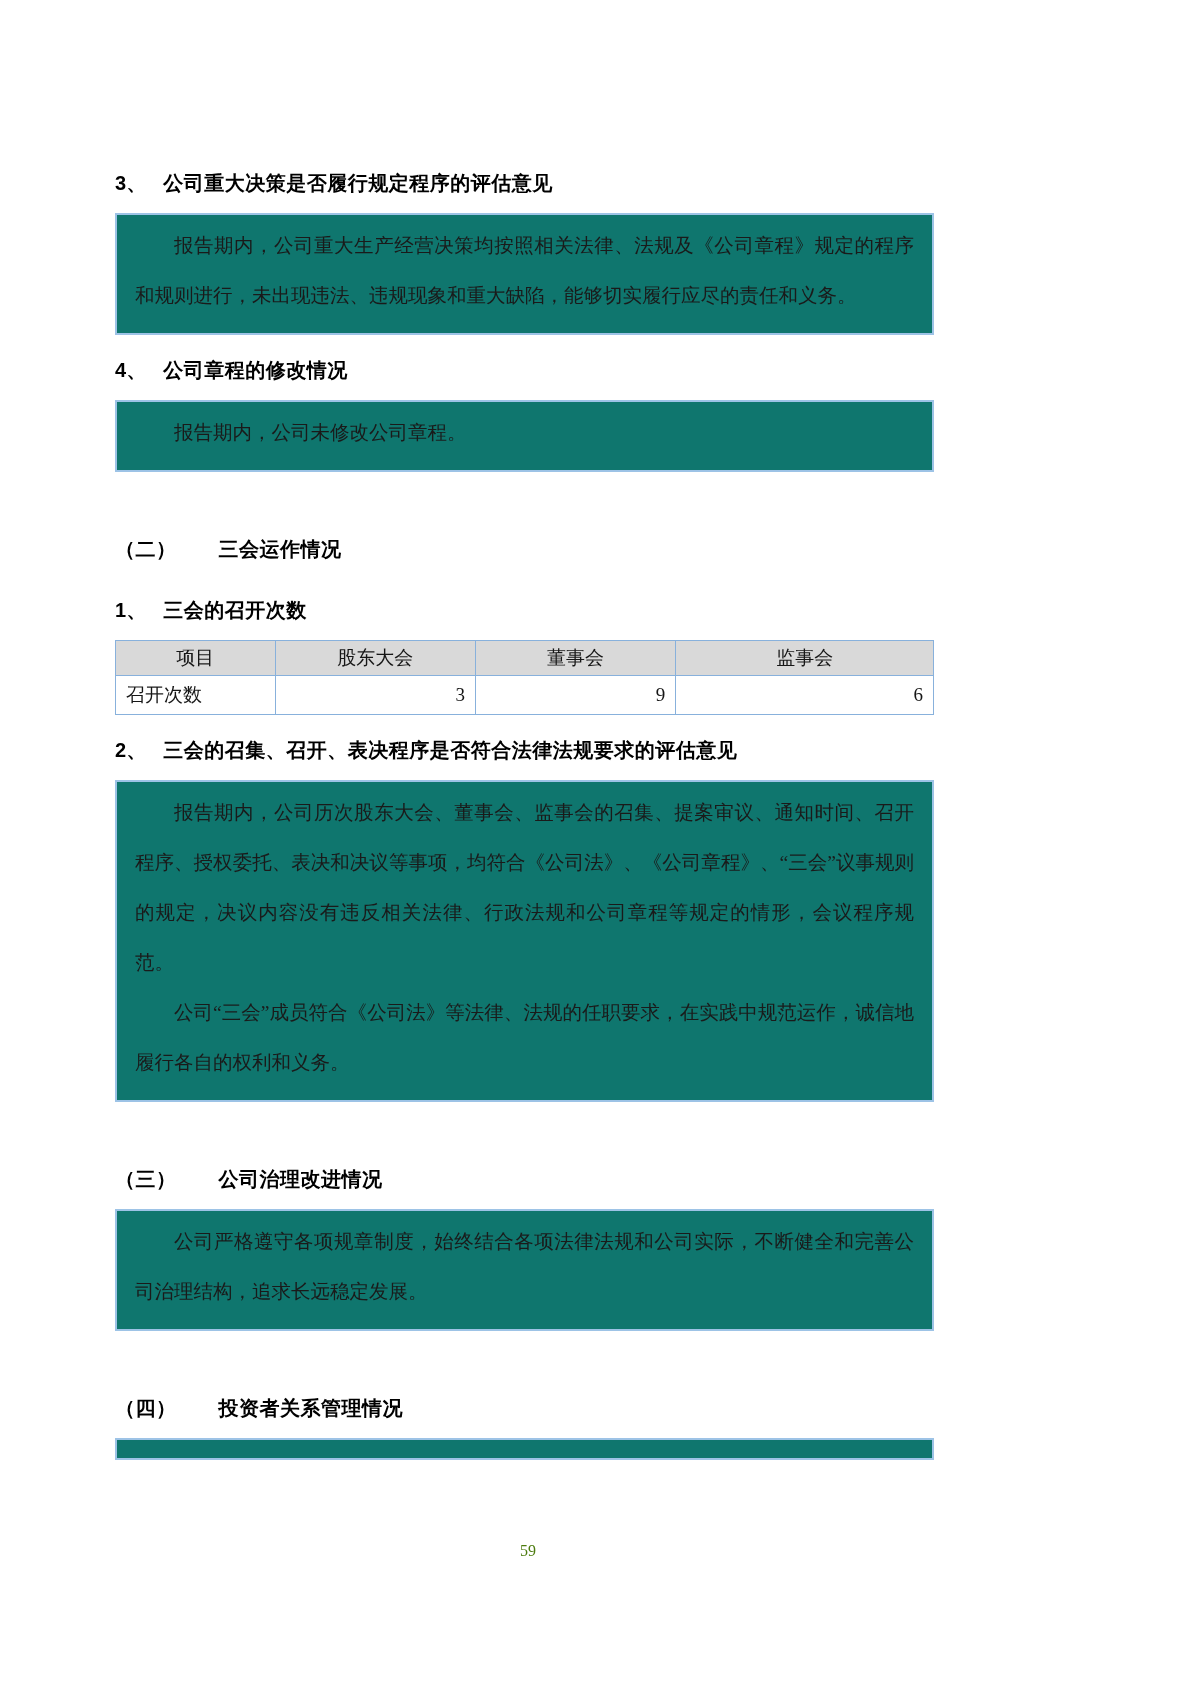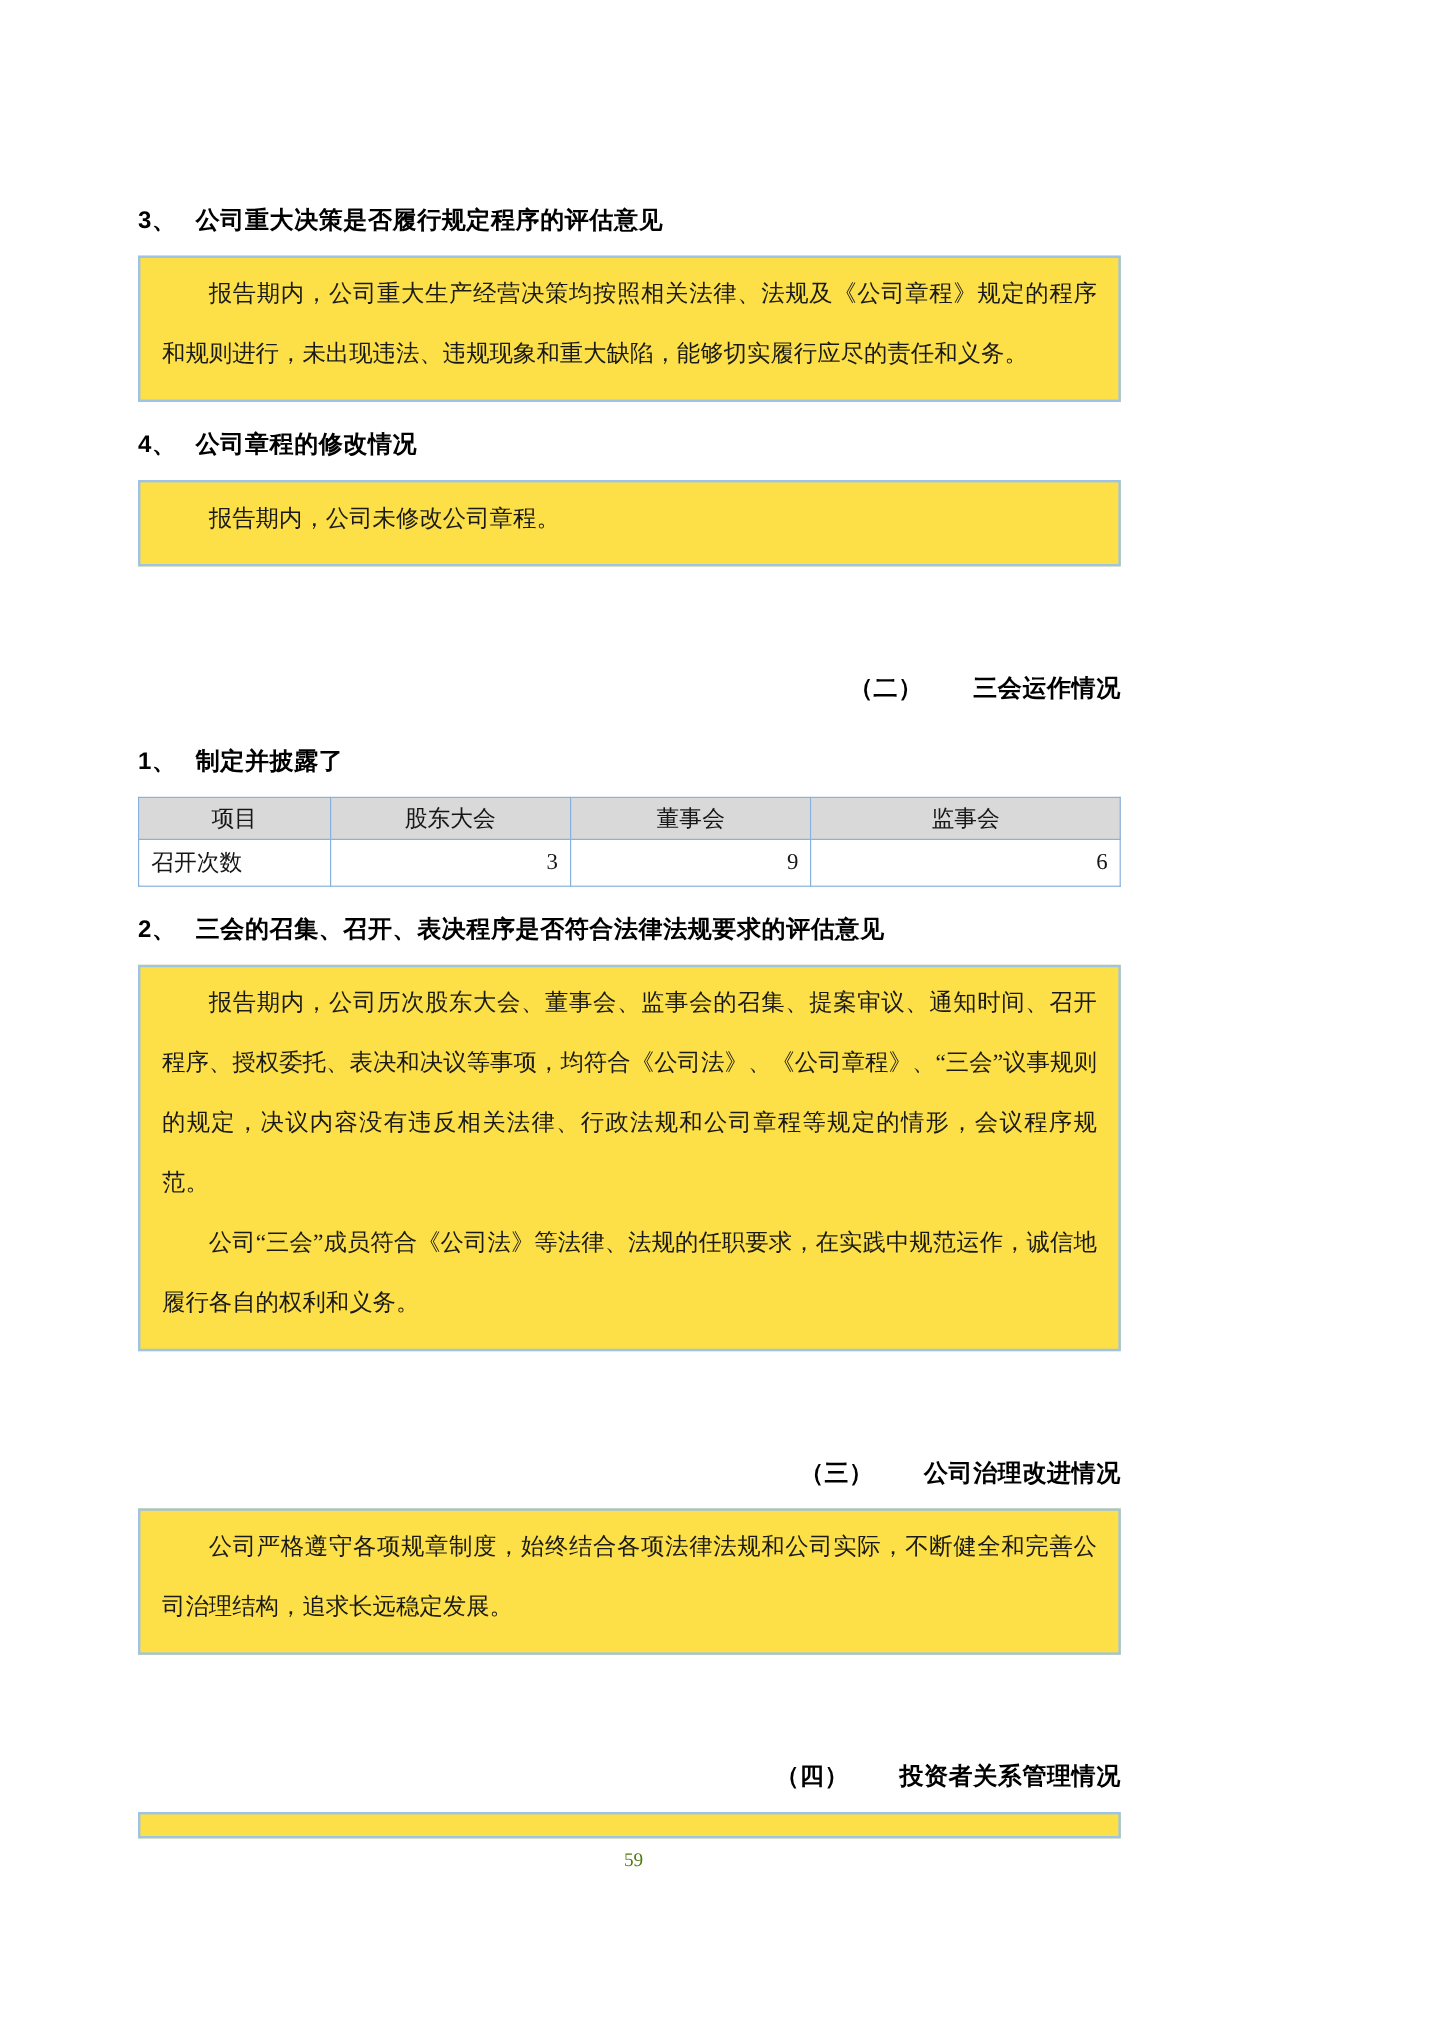--- a/index.html
+++ b/index.html
@@ -13,25 +13,25 @@
   }
   .content{padding:170px 122px 0 115px;}
   .hd{
     font-family:"Liberation Sans","DejaVu Sans",sans-serif;
     font-weight:700;font-size:20px;color:#000;
     margin:0 0 16px 0;letter-spacing:0.5px;
   }
   .hd .num{display:inline-block;margin-right:16px;}
   .hd.part .num{margin-right:42px;}
   .mtA{margin-top:22px;}
-  .mtB{margin-top:88px;text-align:right;}
+  .mtB{margin-top:64px;}
   .mtC{margin-top:34px;}
   .box{
     border:2px solid #9dc3e6;
-    background:#fde047;
+    background:#0f766e;
     padding:6px 18px 12px 18px;
   }
   .box p{
     margin:0;
     font-size:19.5px;
     line-height:50px;
     text-indent:2em;
     text-align:justify;
     color:#1a1a1a;
   }
@@ -78,21 +78,21 @@
       <p>报告期内，公司重大生产经营决策均按照相关法律、法规及《公司章程》规定的程序和规则进行，未出现违法、违规现象和重大缺陷，能够切实履行应尽的责任和义务。</p>
     </div>
 
     <h3 class="hd mtA"><span class="num">4、</span><span class="ttl">公司章程的修改情况</span></h3>
     <div class="box">
       <p>报告期内，公司未修改公司章程。</p>
     </div>
 
     <h3 class="hd part mtB"><span class="num">（二）</span><span class="ttl">三会运作情况</span></h3>
 
-    <h3 class="hd mtC"><span class="num">1、</span><span class="ttl">制定并披露了</span></h3>
+    <h3 class="hd mtC"><span class="num">1、</span><span class="ttl">三会的召开次数</span></h3>
 
     <table class="tbl">
       <colgroup>
         <col class="col-item">
           <col class="col-a">
           <col class="col-b">
           <col class="col-c">
       </colgroup>
       <thead>
         <tr>

